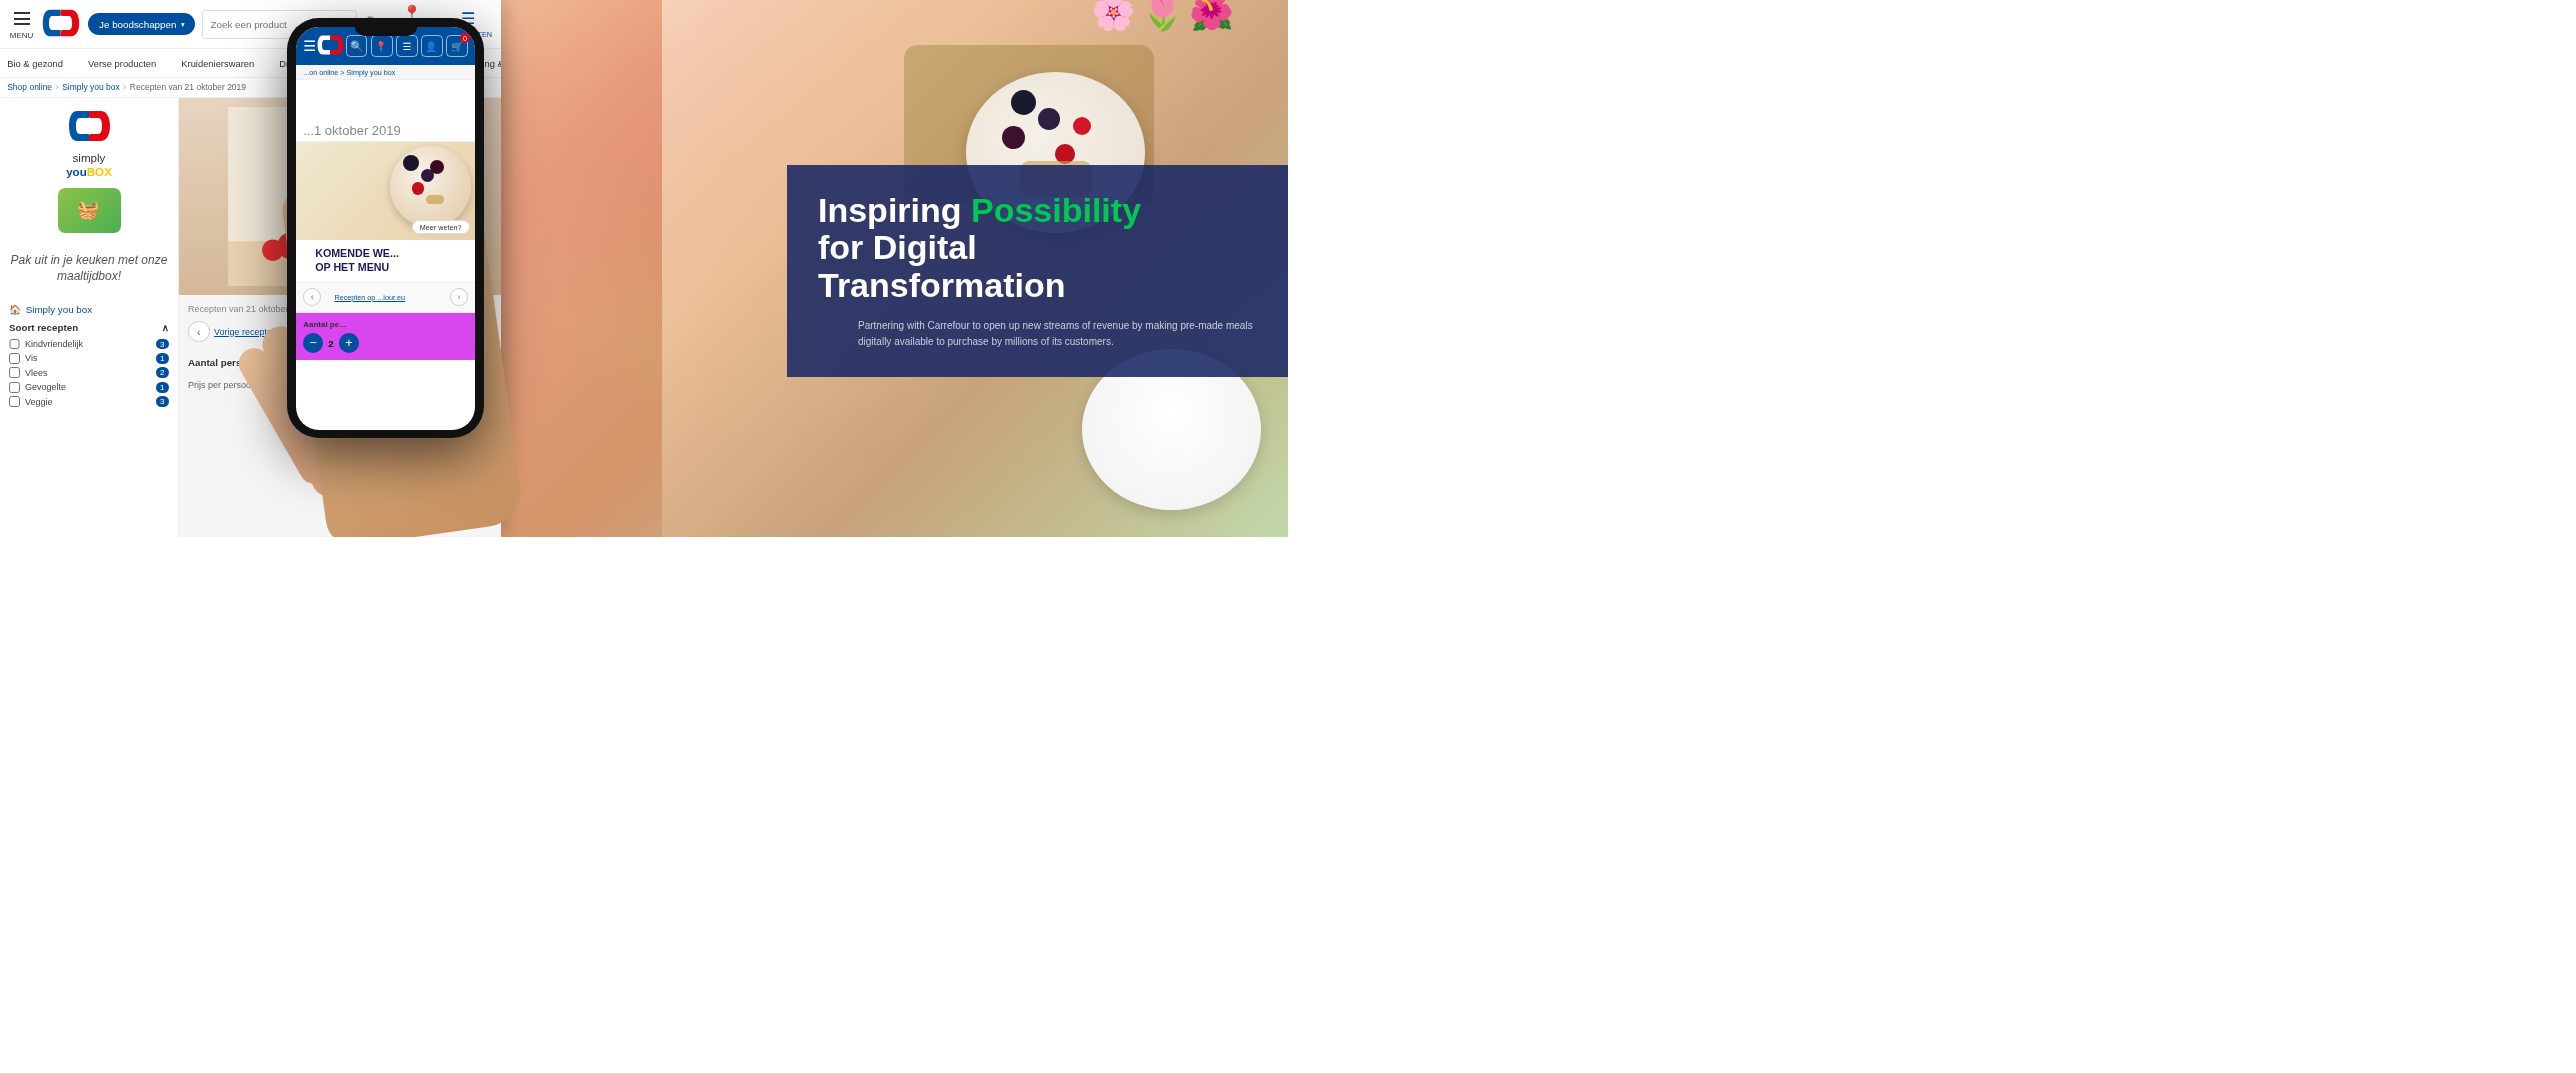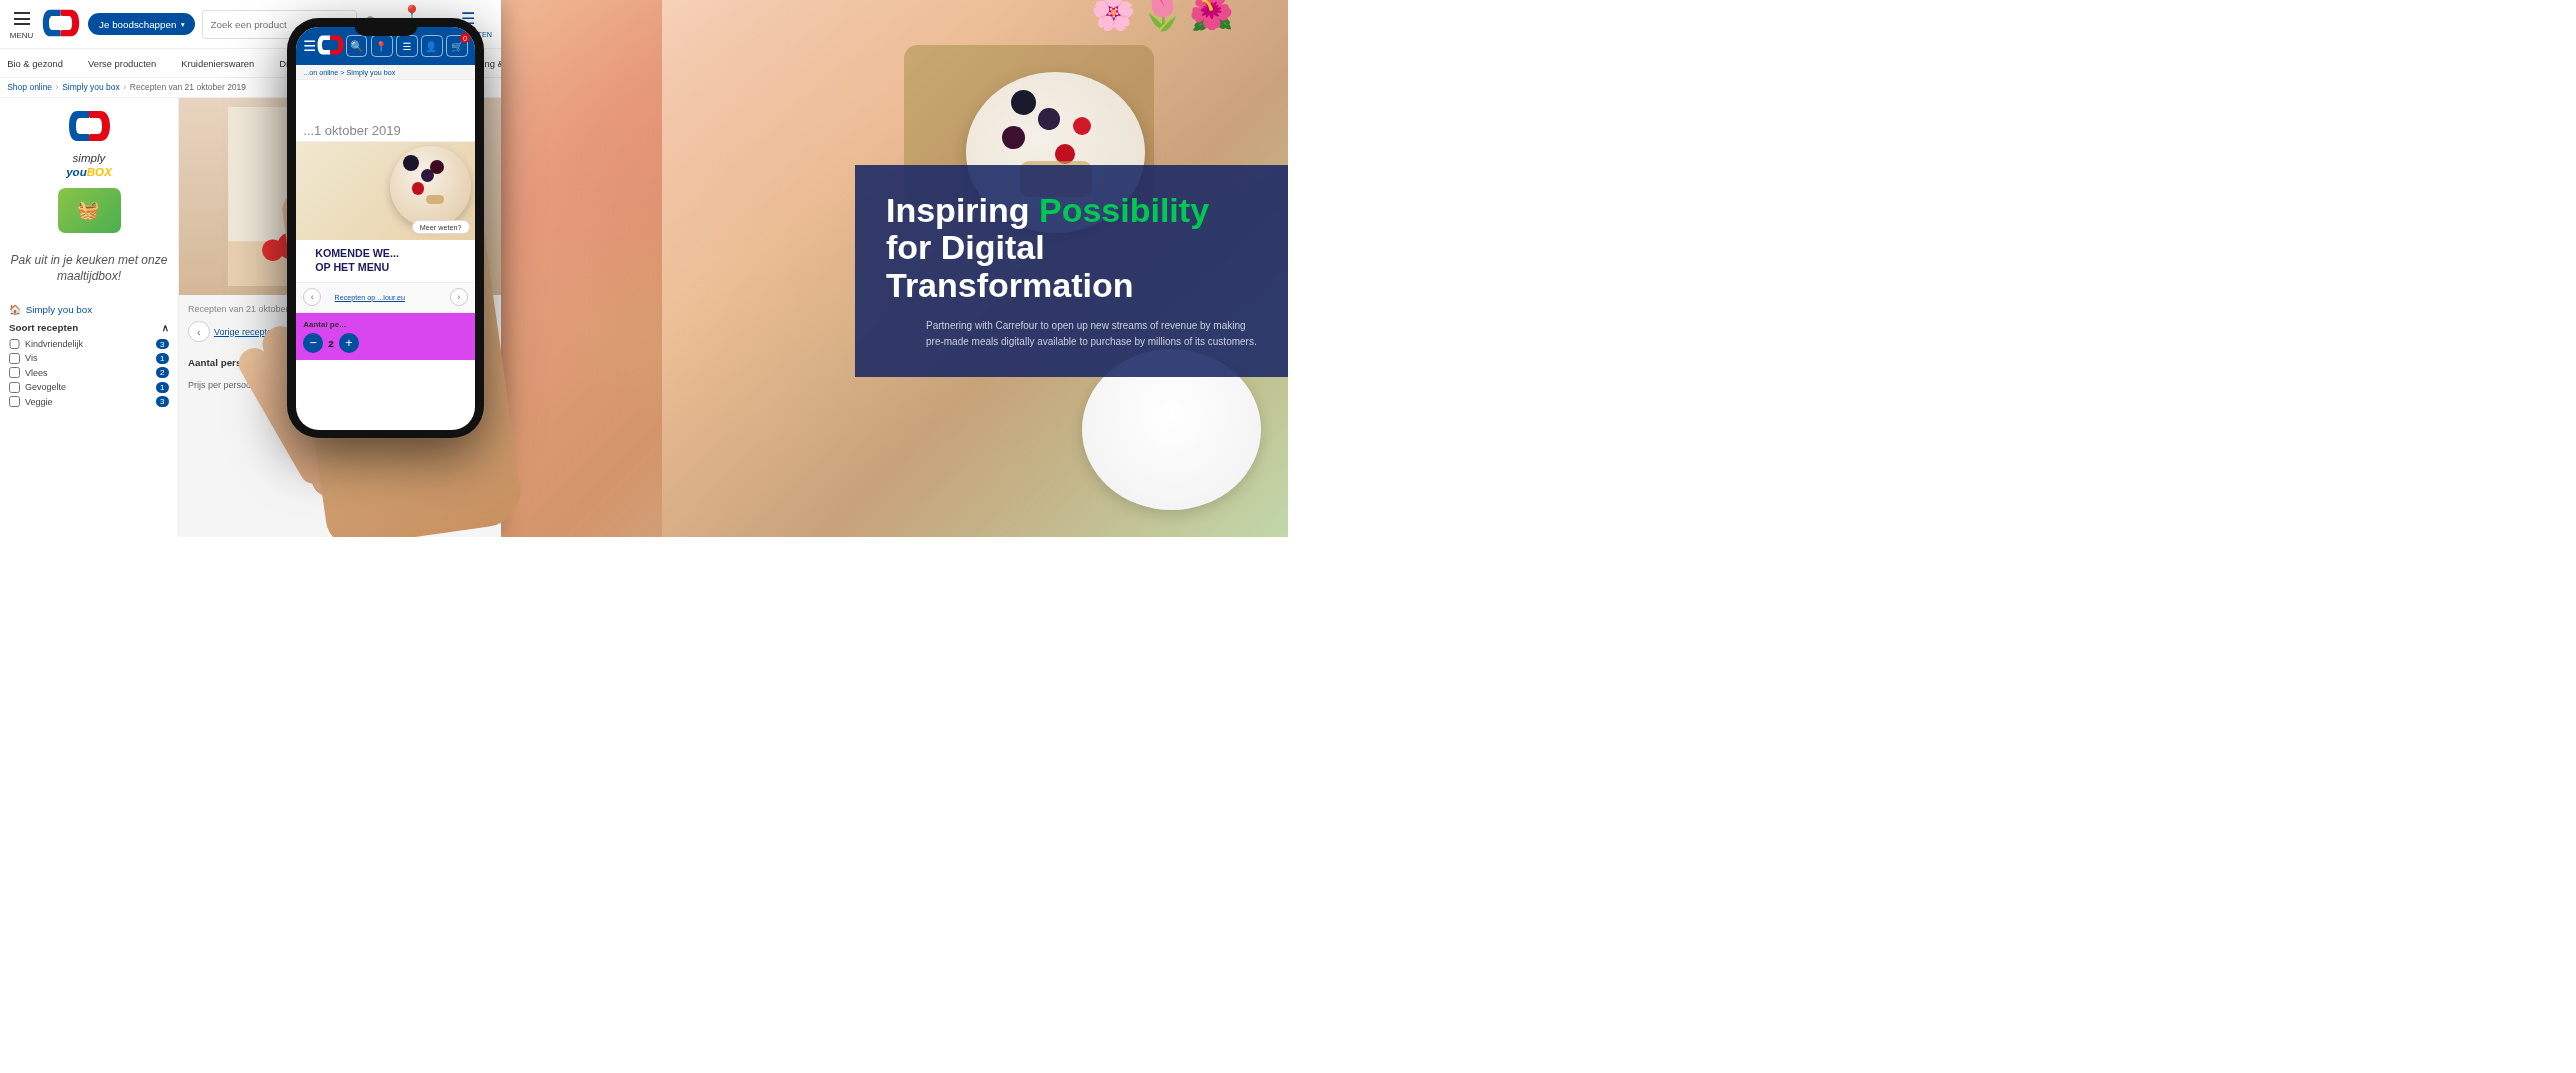--- a/index.html
+++ b/index.html
@@ -169,21 +169,20 @@
       background: white;
       border-right: 0.9px solid #eee;
       padding: 9px;
       overflow-y: hidden;
       flex-shrink: 0;
     }
 
     .simply-logo {
       text-align: center;
       margin-bottom: 9px;
-      font-style: italic;
     }
 
     .simply-logo .carrefour-c {
       font-size: 25px;
       color: #004F9F;
     }
 
     .simply-logo .simply-text {
       font-size: 11.6px;
       color: #333;
@@ -380,21 +379,21 @@
       font-size: 9px;
       color: #666;
       margin-top: 5.4px;
     }
 
     
     .right-overlay {
       position: absolute;
       top: 165px;
       right: 0;
-      width: 433px;
+      width: 501px;
       background: rgba(25, 40, 100, 0.88);
       padding: 27px 31px;
       z-index: 25;
     }
 
     .inspiring-title {
       font-size: 34px;
       font-weight: 900;
       color: white;
       line-height: 1.1;

